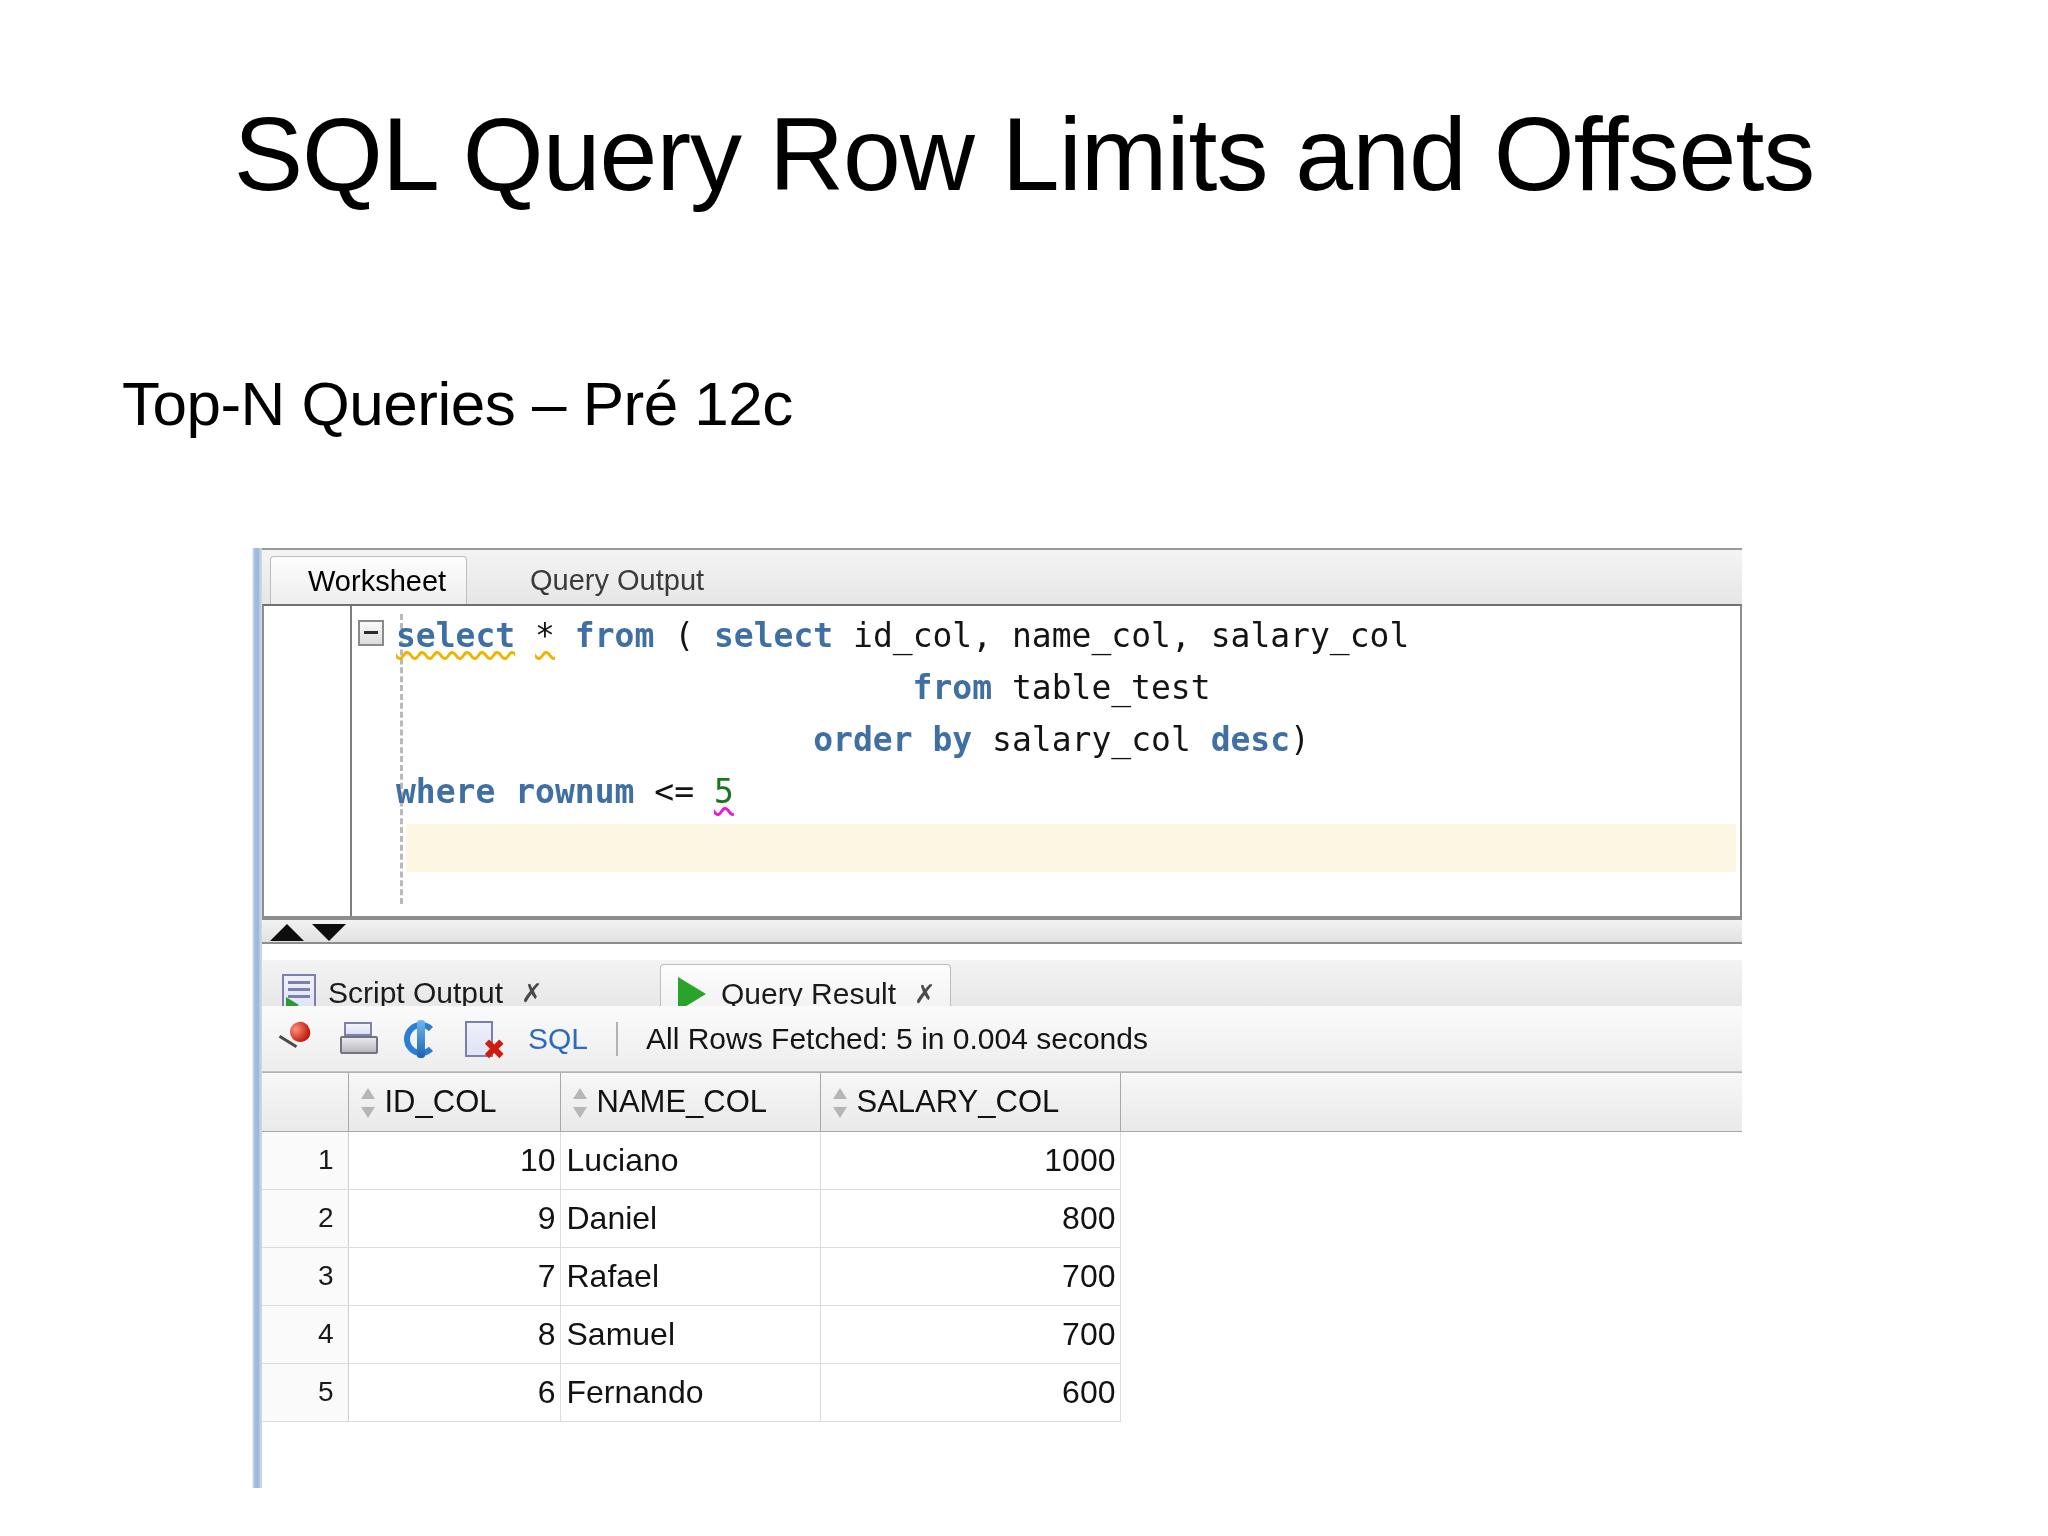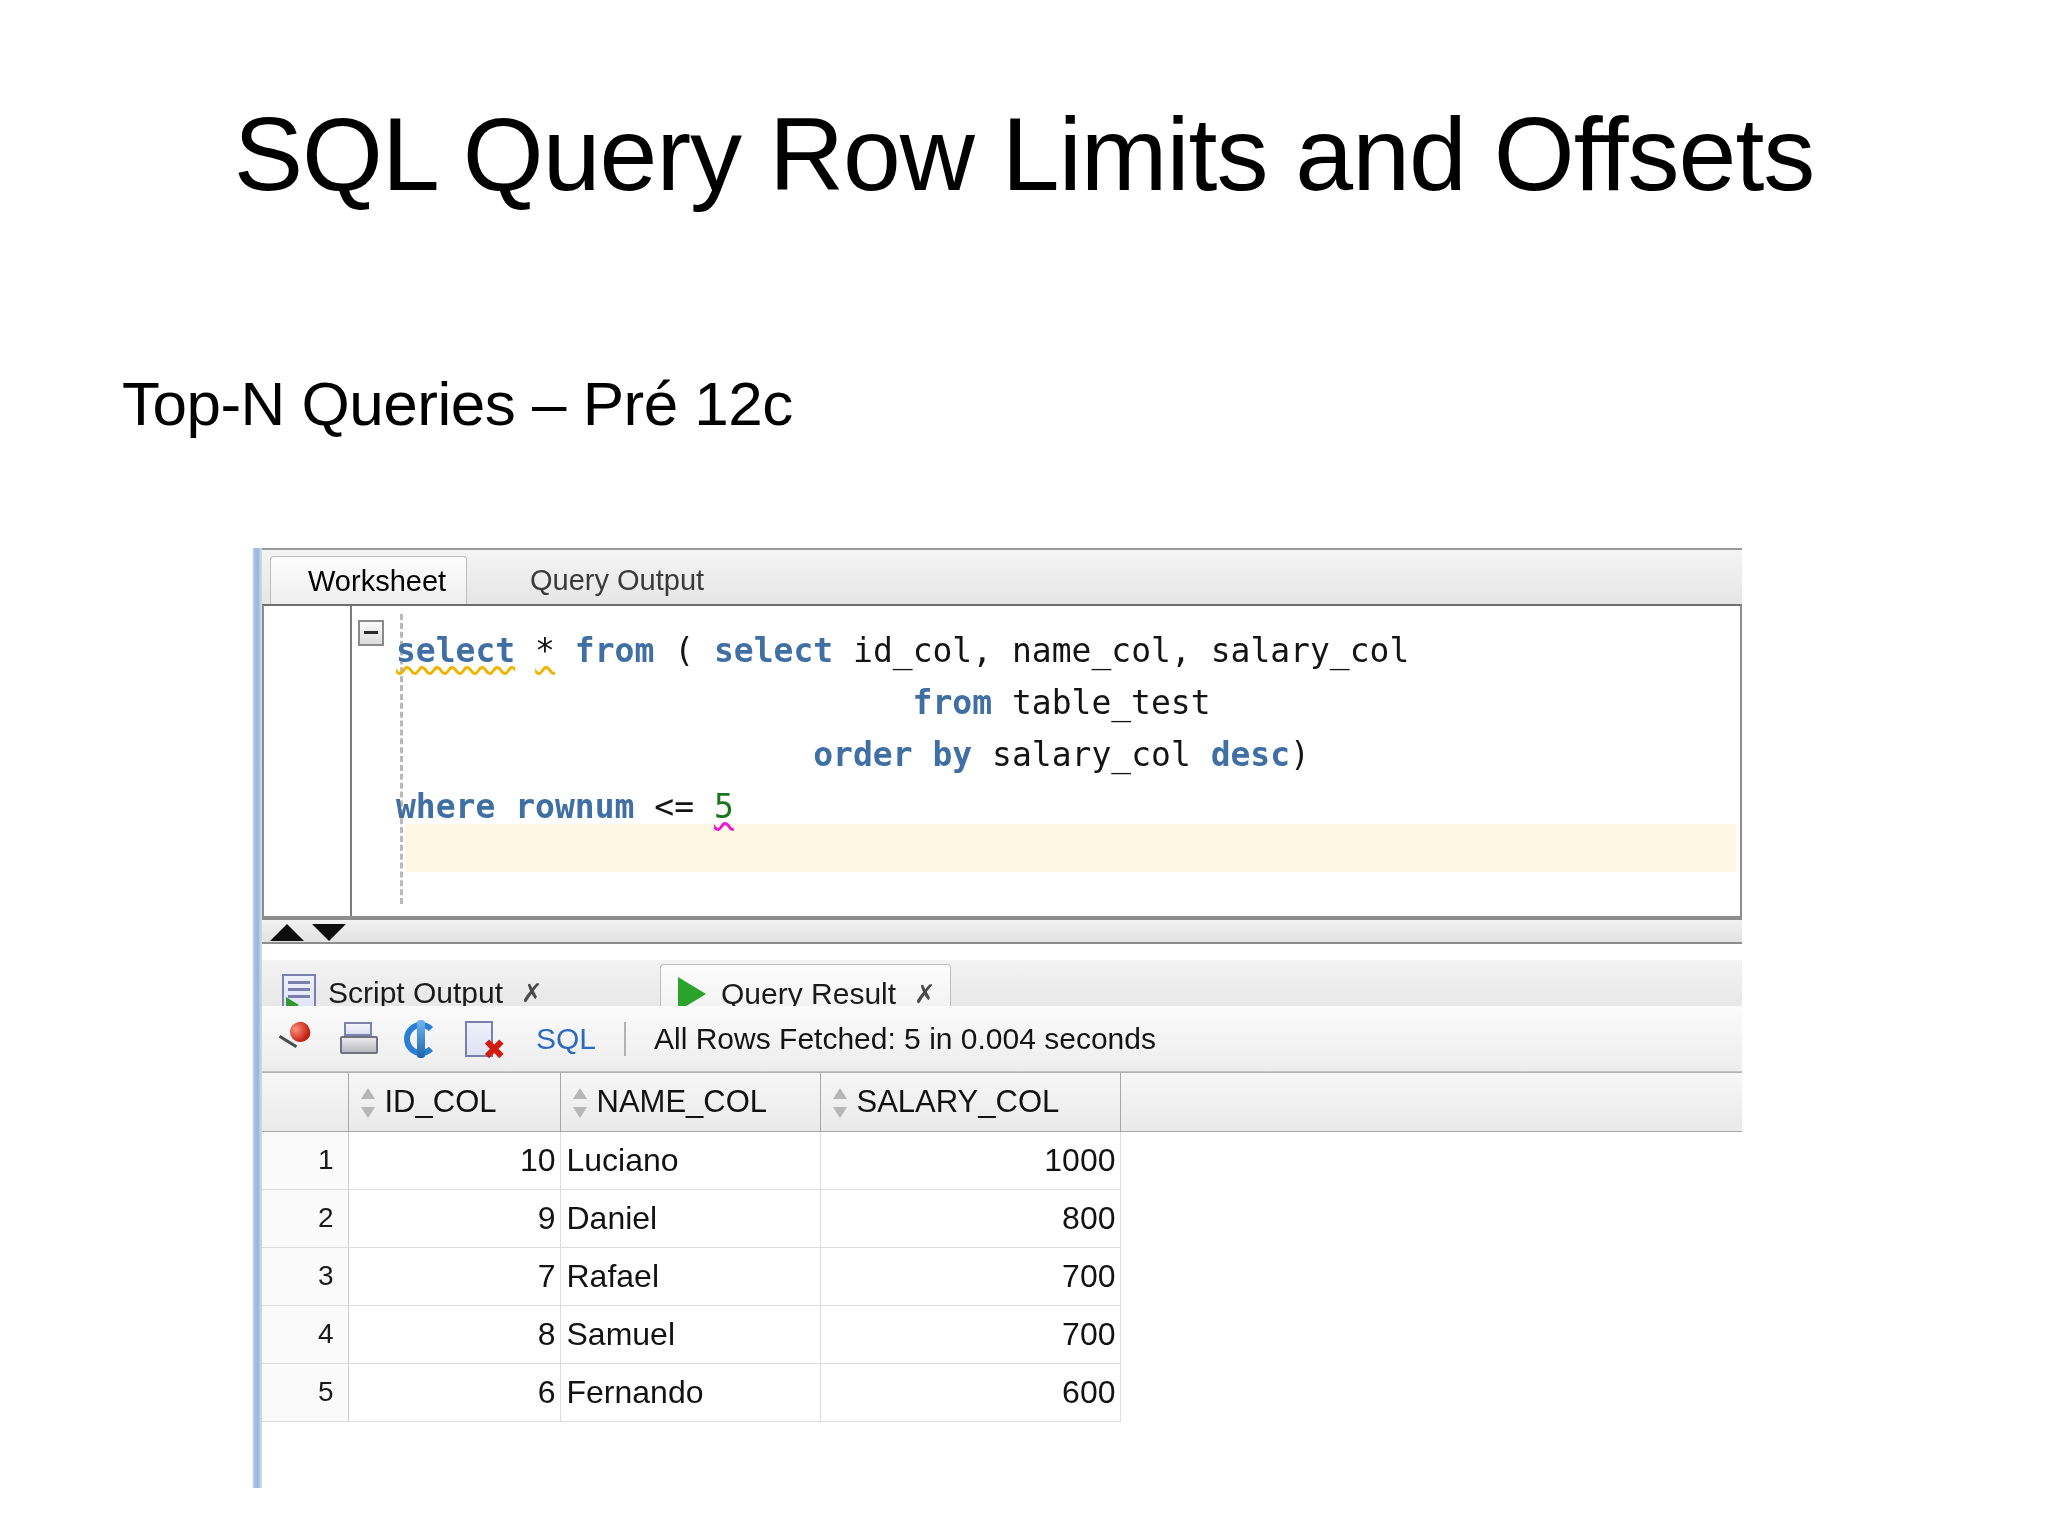--- a/index.html
+++ b/index.html
@@ -162,21 +162,21 @@
     position: absolute;
     left: 132px;
     top: 0;
     right: 0;
     height: 100%;
     font-family: "DejaVu Sans Mono", monospace;
     font-size: 33px;
     line-height: 52px;
     white-space: pre;
     color: #101010;
-    padding-top: 19px;
+    padding-top: 4px;
     box-sizing: border-box;
   }
   #current-line-hl {
     position: absolute;
     left: 142px;
     top: 218px;
     width: 1330px;
     height: 48px;
     background: #fdf6e3;
   }
@@ -397,21 +397,21 @@
     right: -2px; bottom: -4px;
     font-family: "DejaVu Sans", sans-serif;
     font-size: 28px;
     line-height: 1;
     color: #d01c10;
     font-weight: bold;
   }
   #tb-sql-label {
     font-size: 30px;
     color: #2f6bbd;
-    margin-left: 12px;
+    margin-left: 4px;
     white-space: nowrap;
   }
   #tb-sep {
     width: 2px;
     height: 34px;
     background: #b3b3b3;
     margin: 0 8px;
     flex: none;
   }
   #tb-status {

